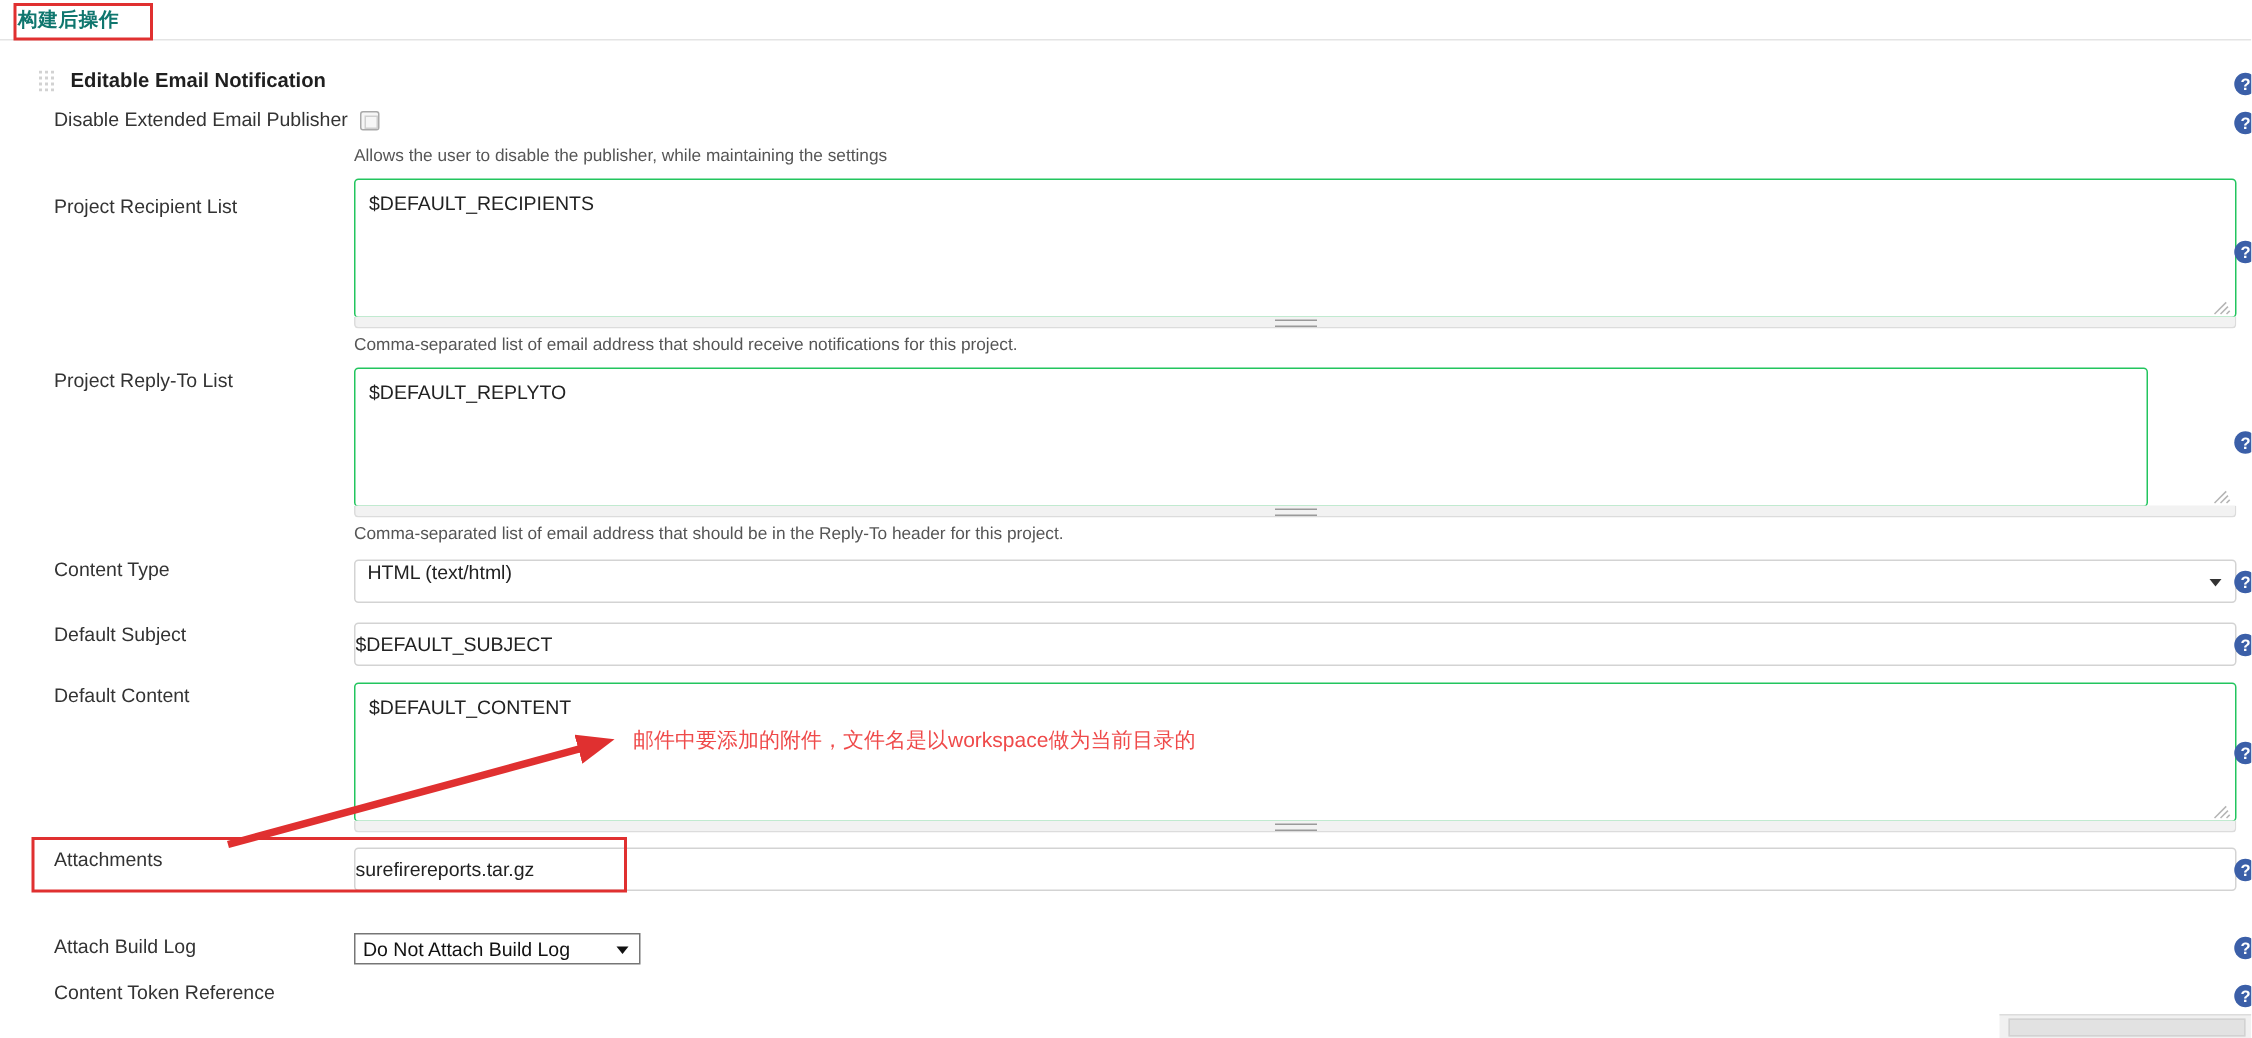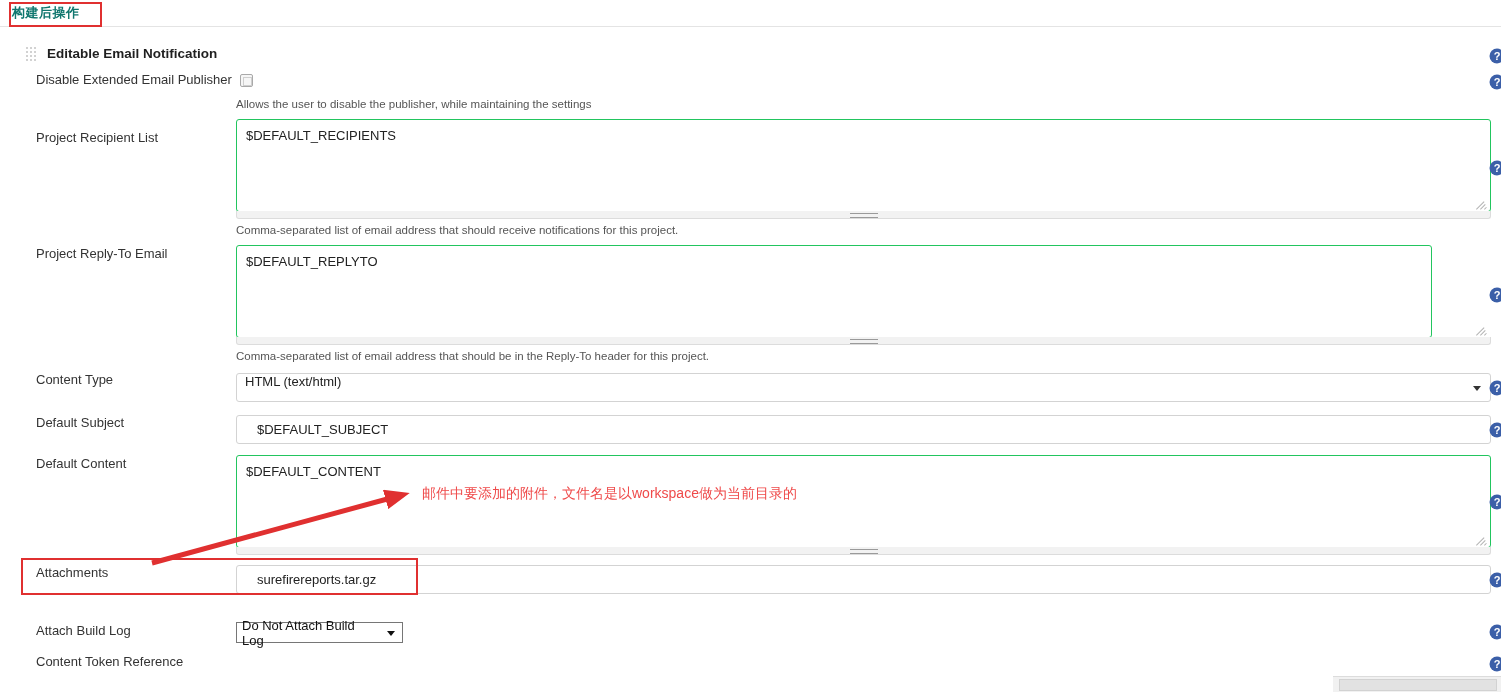--- a/index.html
+++ b/index.html
@@ -83,21 +83,21 @@
 
   
   .txt {
     position: absolute;
     border: 1px solid #d3d3d3;
     border-radius: 3px;
     background: #fff;
     font-family: "Liberation Sans", sans-serif;
     font-size: 13px;
     color: #222;
-    padding: 5px 20px;
+    padding: 5px 0;
     outline: none;
   }
   .ta {
     position: absolute;
     border: 1px solid #22c55e;
     border-radius: 3px;
     background: #fff;
     font-family: "Liberation Sans", sans-serif;
     font-size: 13px;
     color: #222;
@@ -281,21 +281,21 @@
   <div class="row-label" style="left:36px; top:107px;margin-top:22px;">Project Recipient List</div>
   <textarea class="ta" style="left: 236px; top: 119px; width: 1255px; height: 93px;">$DEFAULT_RECIPIENTS</textarea>
   <span class="ta-resizer" style="left:1476px; top:198px;">
     <i style="left:0px; top:11px; width:11px;"></i>
     <i style="left:4px; top:11px; width:7px;"></i>
     <i style="left:8px; top:11px; width:3px;"></i>
   </span>
   <div class="ta-dragbar" style="left:236px; top:211px; width:1255px;"></div>
   <div class="help-text" style="left:236px; top:223px;">Comma-separated list of email address that should receive notifications for this project.</div>
 
-  <div class="row-label" style="left:36px; top:245px;">Project Reply-To Email</div>
+  <div class="row-label" style="left:36px; top:245px;">Project Reply-To List</div>
   <textarea class="ta" style="left: 236px; top: 245px; width: 1196px; height: 93px;">$DEFAULT_REPLYTO</textarea>
   <span class="ta-resizer" style="left:1476px; top:324px;">
     <i style="left:0px; top:11px; width:11px;"></i>
     <i style="left:4px; top:11px; width:7px;"></i>
     <i style="left:8px; top:11px; width:3px;"></i>
   </span>
   <div class="ta-dragbar" style="left:236px; top:337px; width:1255px;"></div>
   <div class="help-text" style="left:236px; top:349px;">Comma-separated list of email address that should be in the Reply-To header for this project.</div>
 
   <div class="row-label" style="left:36px; top:371px;">Content Type</div>
@@ -313,21 +313,21 @@
     <i style="left:0px; top:11px; width:11px;"></i>
     <i style="left:4px; top:11px; width:7px;"></i>
     <i style="left:8px; top:11px; width:3px;"></i>
   </span>
   <div class="ta-dragbar" style="left:236px; top:547px; width:1255px;"></div>
 
   <div class="row-label" style="left:36px; top:564px;">Attachments</div>
   <input class="txt" style="left: 236px; top: 565px; width: 1255px; height: 29px;" value="surefirereports.tar.gz">
 
   <div class="row-label" style="left:36px; top:622px;">Attach Build Log</div>
-  <div class="sel-native" style="left:236px; top:622px; width:167px; height:21px;">
+  <div class="sel-native" style="left:236px; top:622px; width:191px; height:21px;">
     <span>Do Not Attach Build Log</span>
     <span class="caret"></span>
   </div>
 
   <div class="row-label" style="left:36px; top:653px;">Content Token Reference</div>
 
   <span class="help-icon" style="top:48px;">
     <svg width="16" height="16" viewBox="0 0 16 16">
         <circle cx="8" cy="8" r="7.5" fill="#3b5fa8"></circle>
         <text x="8" y="12" font-size="11" font-family="Liberation Sans, sans-serif" fill="#fff" text-anchor="middle" font-weight="bold">?</text>

